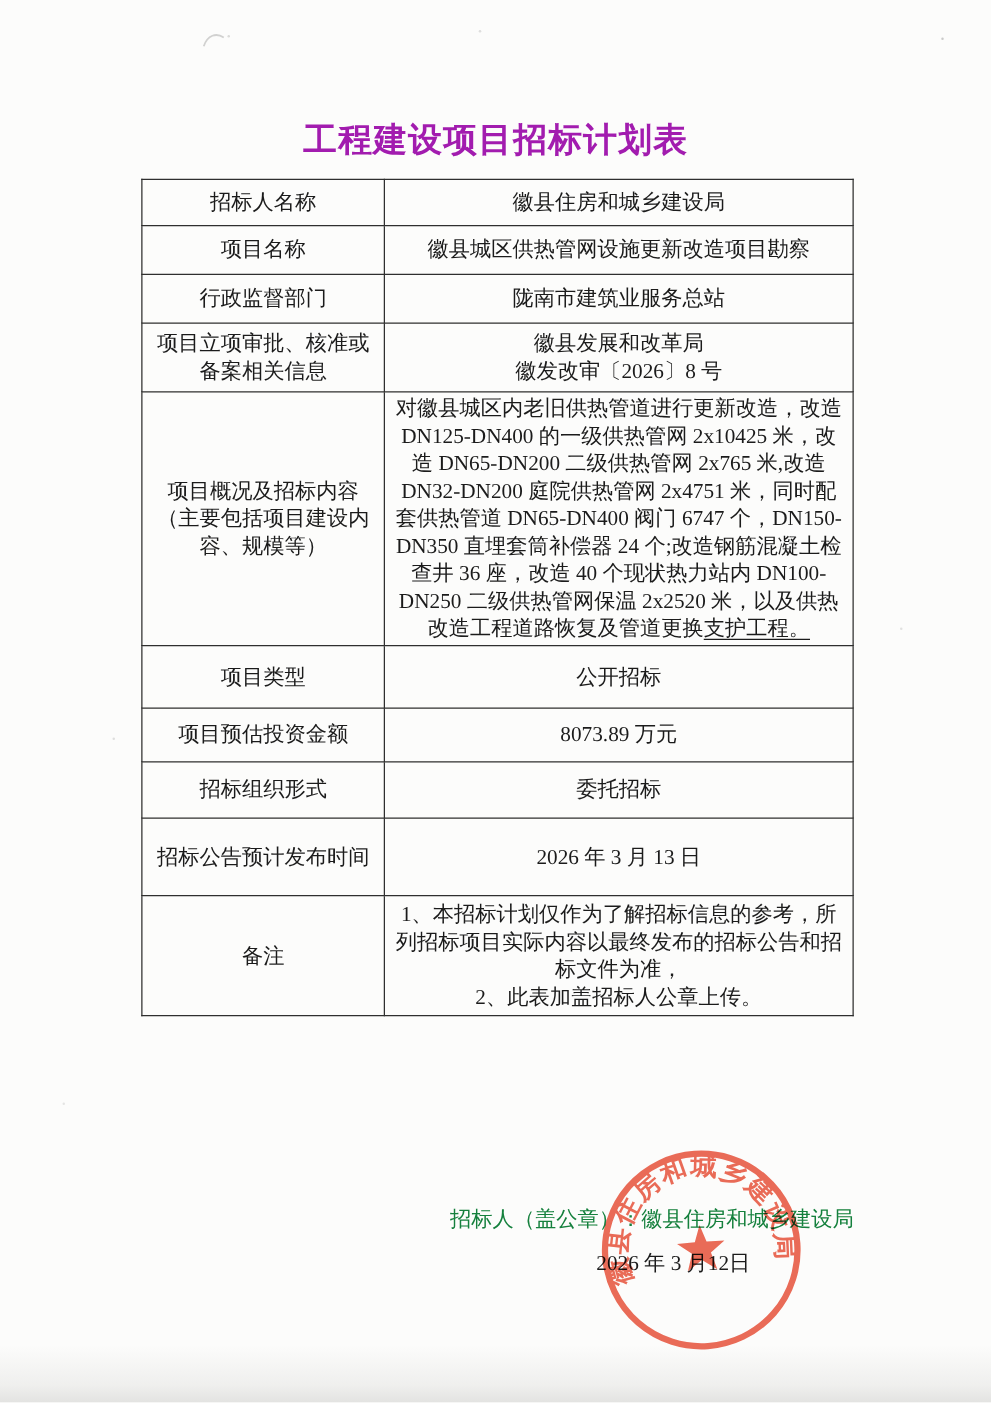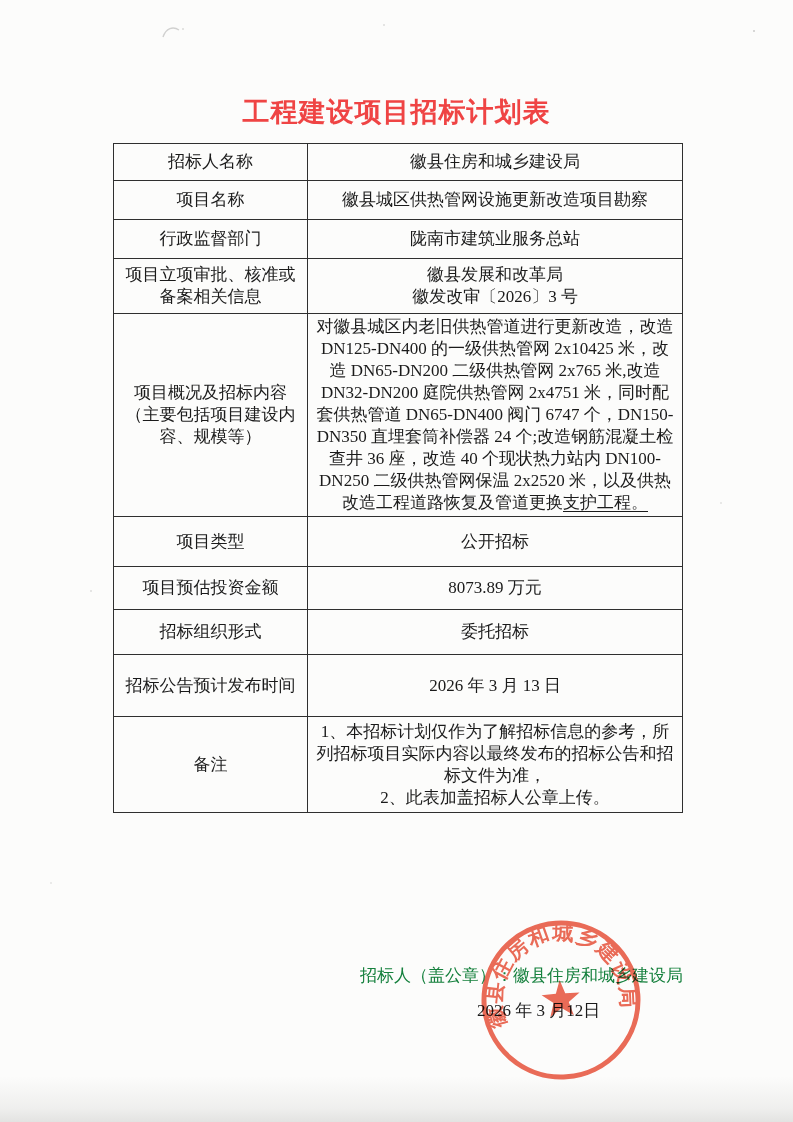--- a/index.html
+++ b/index.html
@@ -6,21 +6,21 @@
   body{
     width:793px;height:1122px;position:relative;overflow:hidden;
     background:#fcfcfb;
     font-family:"Liberation Serif","DejaVu Serif",serif;
     color:#1b1b1b;
   }
   .page{position:absolute;inset:0;}
   .title{
     position:absolute;top:94px;left:0;width:793px;
     text-align:center;font-size:27px;font-weight:700;letter-spacing:1px;
-    color:#ef4444;
+    color:#a21caf;
   }
   table.main{
     position:absolute;left:113px;top:143px;width:569px;
     border-collapse:collapse;table-layout:fixed;
   }
   table.main td{
     border:1.5px solid #2f2f2f;
     font-size:17px;line-height:22px;
     text-align:center;vertical-align:middle;
     padding:2px 8px;
@@ -87,21 +87,21 @@
       <td class="lbl">项目名称</td>
       <td class="val">徽县城区供热管网设施更新改造项目勘察</td>
     </tr>
     <tr style="height:39px">
       <td class="lbl">行政监督部门</td>
       <td class="val">陇南市建筑业服务总站</td>
     </tr>
     <tr style="height:55px">
       <td class="lbl">项目立项审批、核准或备案相关信息</td>
       <td class="val">徽县发展和改革局
-徽发改审〔2026〕3 号</td>
+徽发改审〔2026〕8 号</td>
     </tr>
     <tr style="height:192px">
       <td class="lbl">项目概况及招标内容（主要包括项目建设内容、规模等）</td>
       <td class="val overview"><span>对徽县城区内老旧供热管道进行更新改造，改造 DN125-DN400 的一级供热管网 2x10425 米，改造 DN65-DN200 二级供热管网 2x765 米,改造 DN32-DN200 庭院供热管网 2x4751 米，同时配套供热管道 DN65-DN400 阀门 6747 个，DN150-DN350 直埋套筒补偿器 24 个;改造钢筋混凝土检查井 36 座，改造 40 个现状热力站内 DN100-DN250 二级供热管网保温 2x2520 米，以及供热改造工程道路恢复及管道更换</span><span class="uline">支护工程。</span></td>
     </tr>
     <tr style="height:50px">
       <td class="lbl">项目类型</td>
       <td class="val">公开招标</td>
     </tr>
     <tr style="height:43px">

